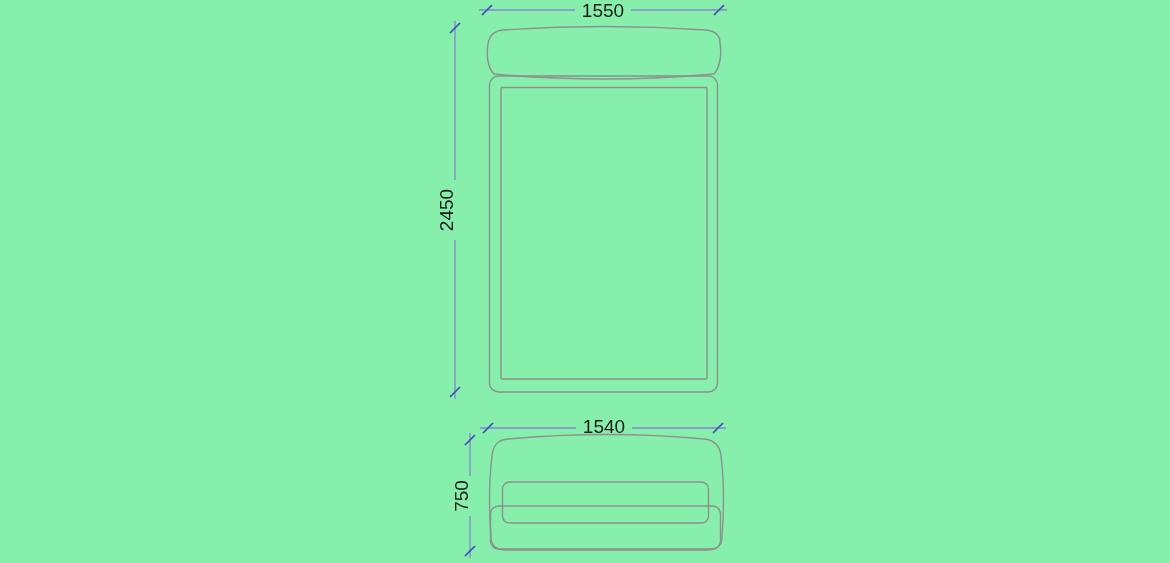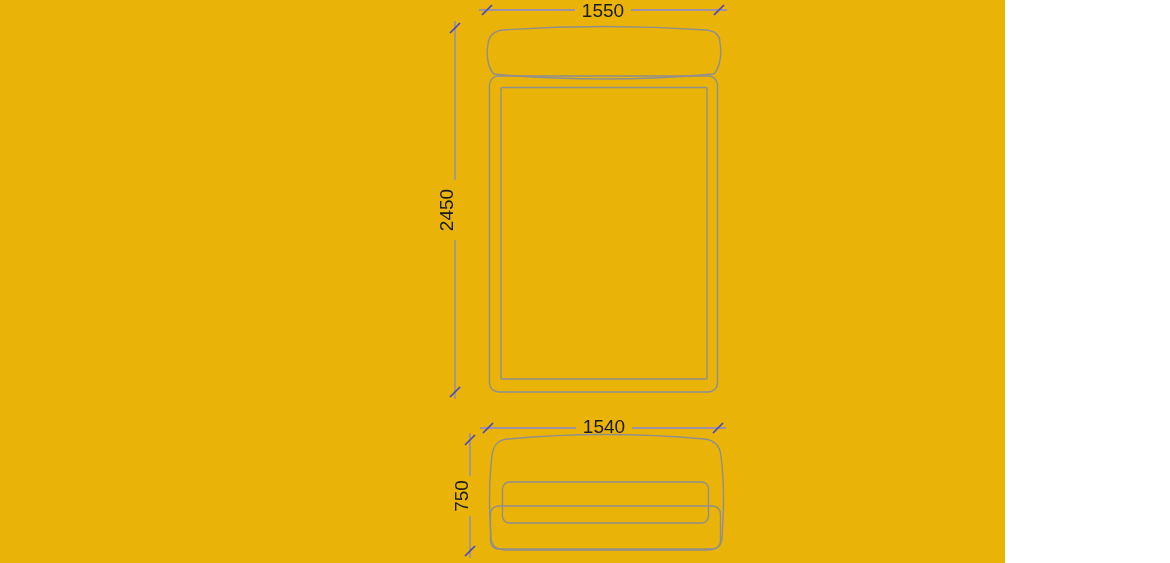--- a/index.html
+++ b/index.html
@@ -5,23 +5,23 @@
   html, body {
     margin: 0;
     padding: 0;
     background: #ffffff;
     width: 1170px;
     height: 563px;
     overflow: hidden;
   }
   .stage {
     position: relative;
-    width: 1005px;
+    width: 1170px;
     height: 563px;
-    background: #eab308;
+    background: #86efac;
   }
   svg text {
     font-family: "Liberation Sans", "DejaVu Sans", sans-serif;
     font-size: 19px;
     fill: #1b1b1b;
   }
   .outline {
     fill: none;
     stroke: #8f8f8f;
     stroke-width: 1.4;

